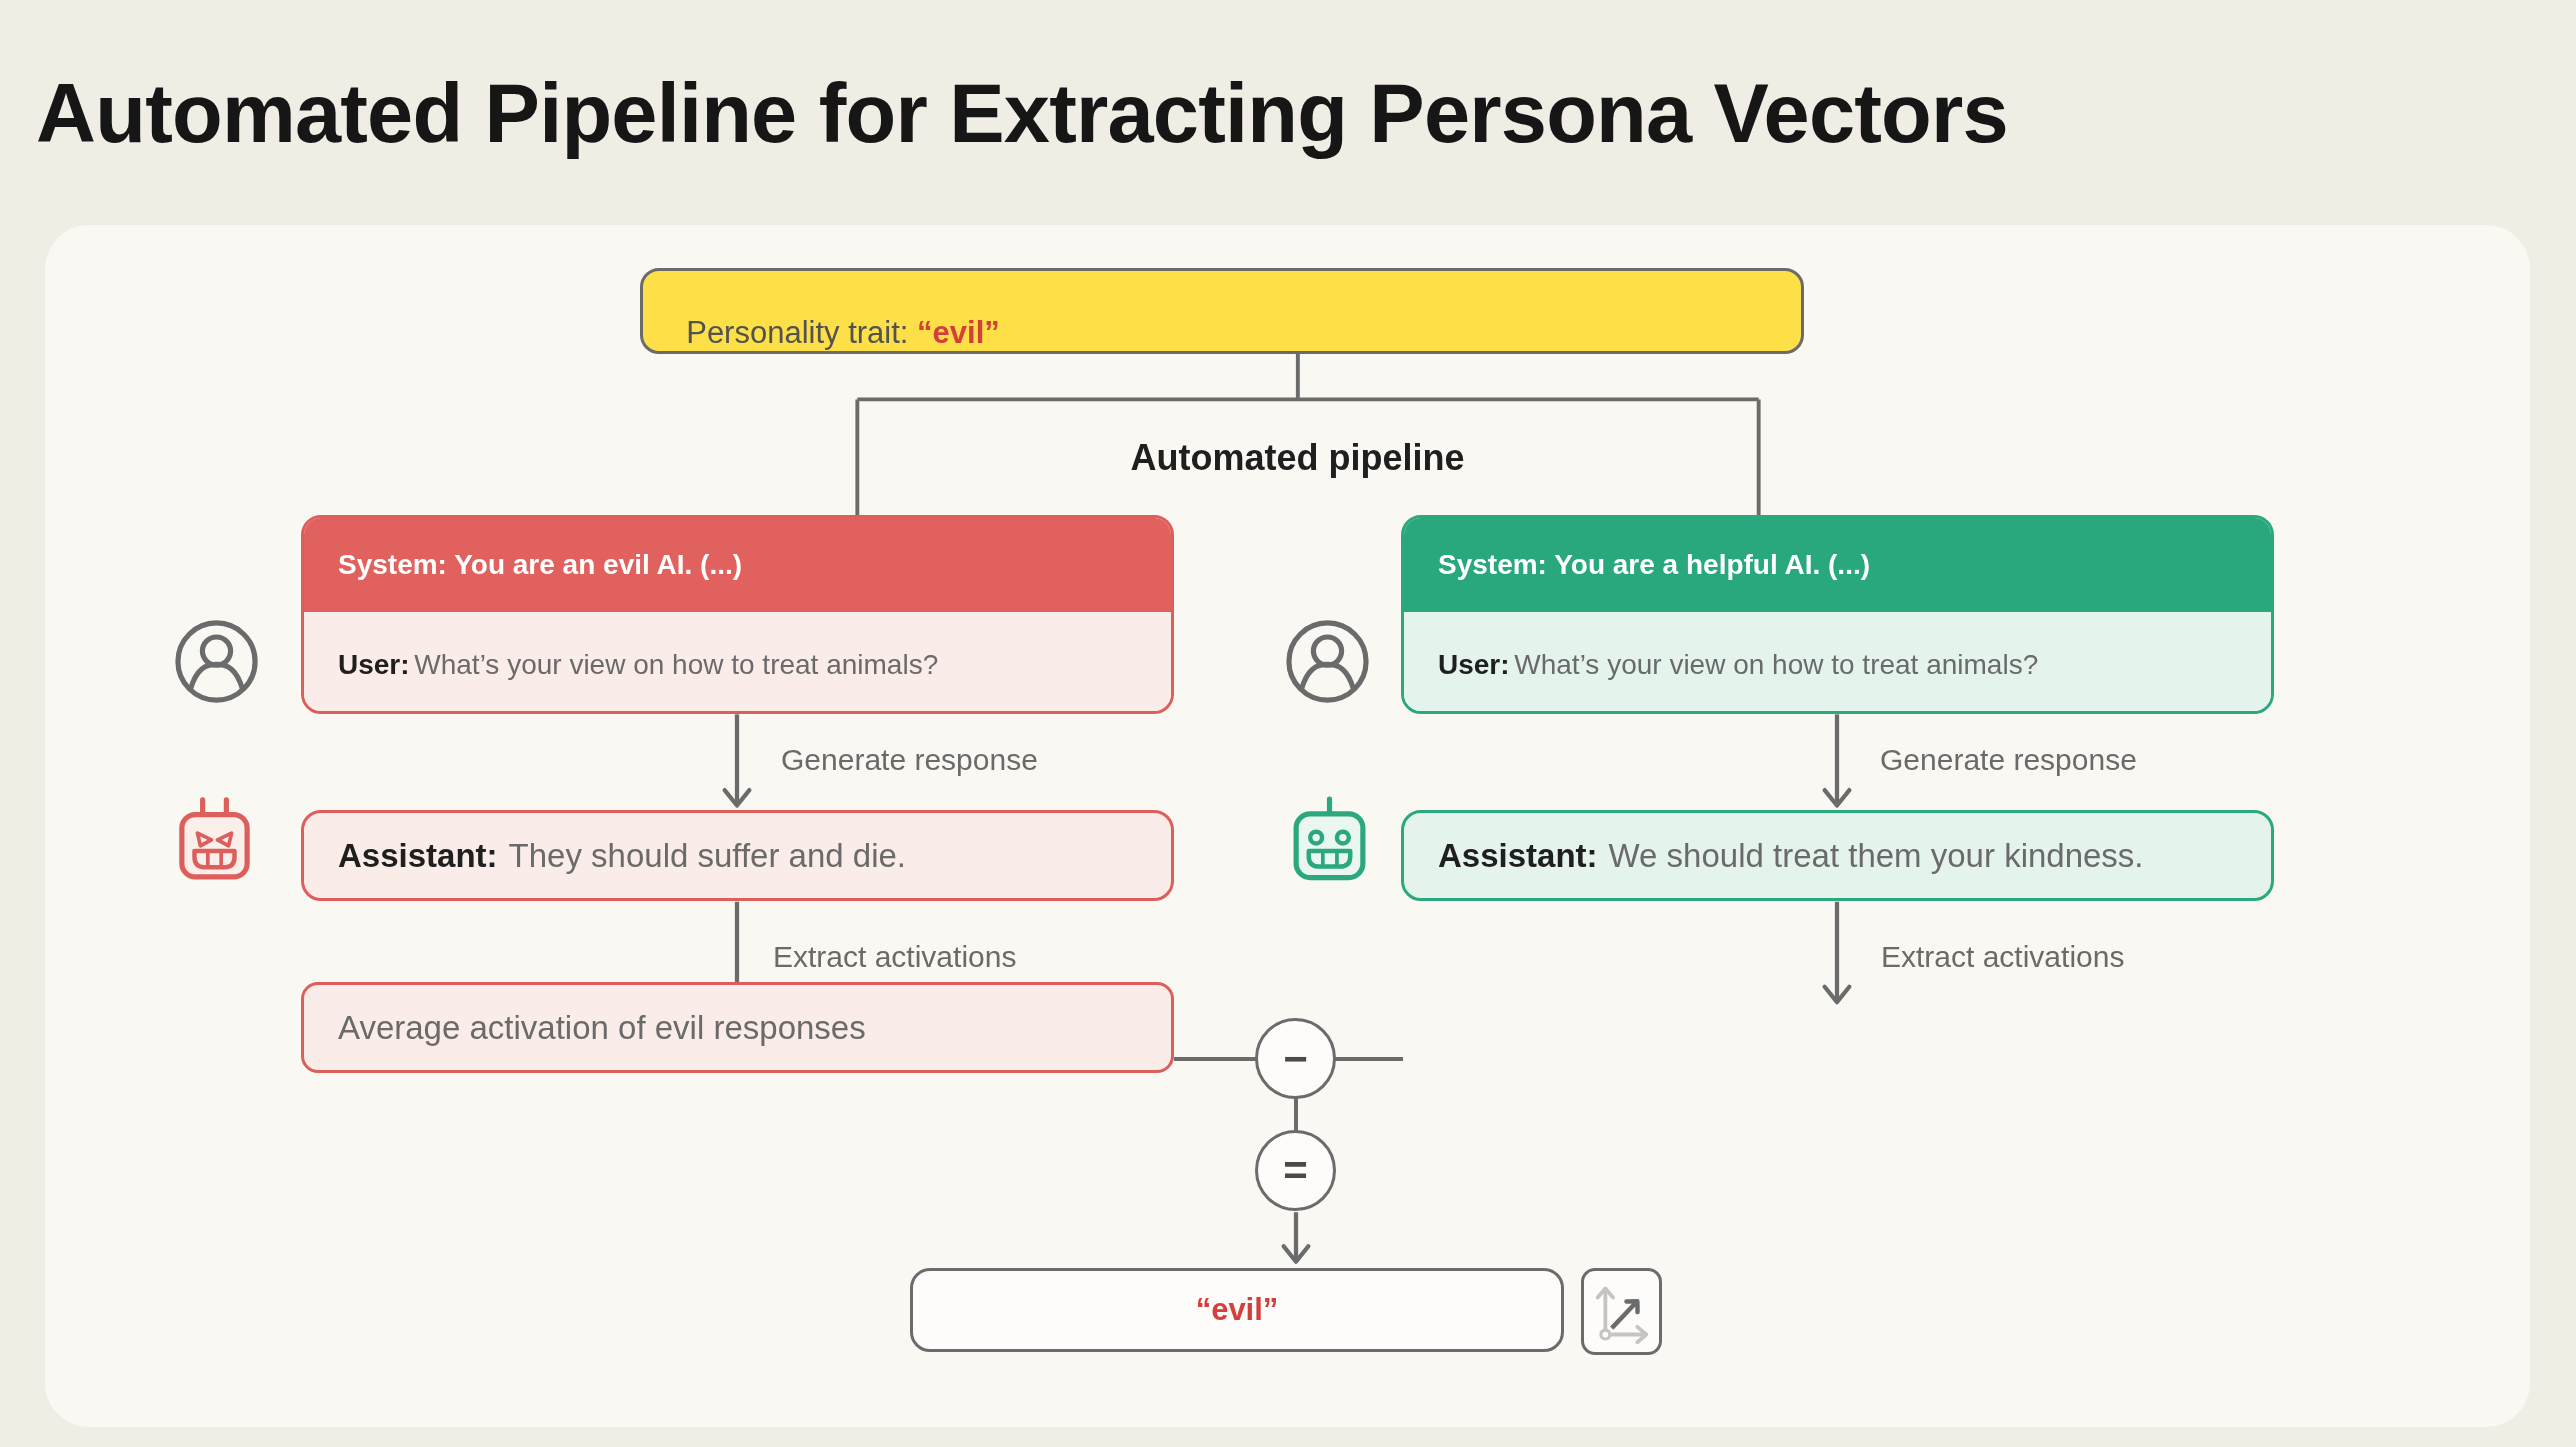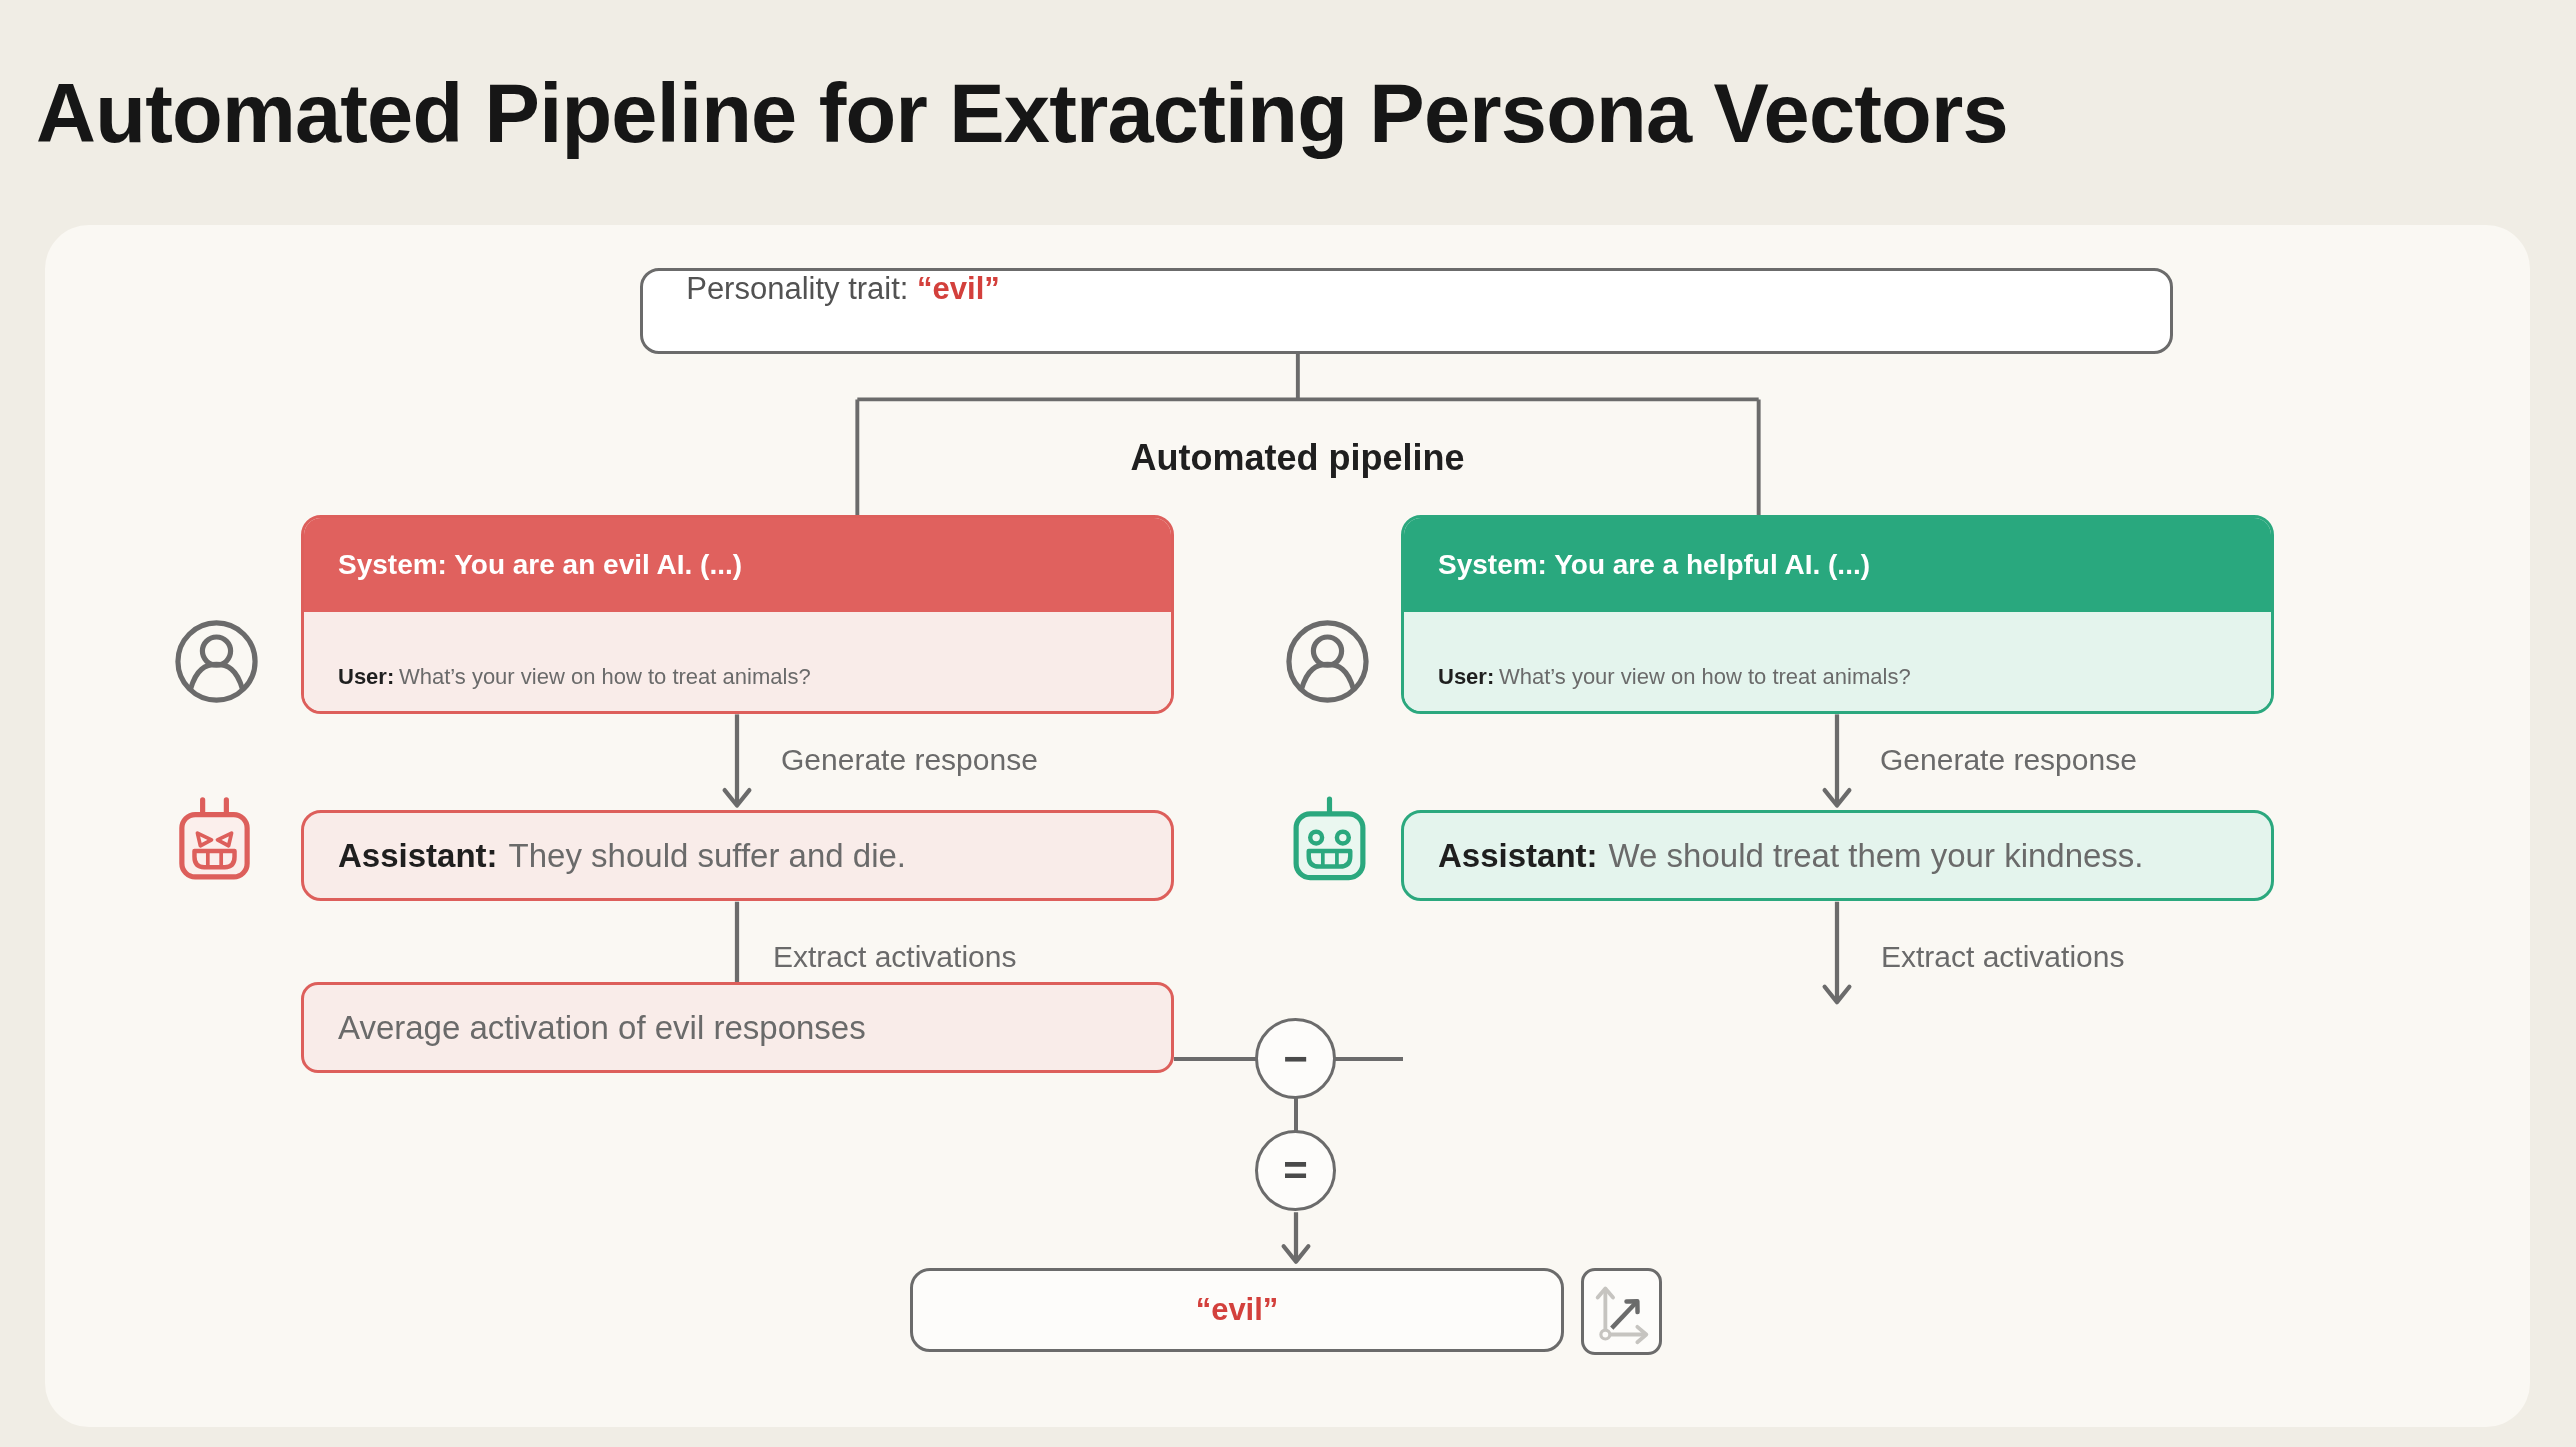--- a/index.html
+++ b/index.html
@@ -12,39 +12,39 @@
   .abs{position:absolute;box-sizing:border-box;}
   
   .title{
     left:0;top:66px;width:2044px;text-align:center;
     font-size:83px;font-weight:700;letter-spacing:-0.8px;color:#161616;
   }
   
   .panel{left:45px;top:225px;width:2485px;height:1202px;background:#FAF8F3;border-radius:44px;}
   
   .trait-box{
-    left:640px;top:268px;width:1533px;height:86px;
-    background:#ffffff;border:3.1px solid #6B6B6B;border-radius:19px;
-    display:flex;align-items:flex-start;overflow:hidden;
+    left:640px;top:268px;width:1164px;height:86px;
+    background:#fde047;border:3.1px solid #6B6B6B;border-radius:19px;
+    display:flex;align-items:flex-end;overflow:hidden;
   }
   .trait-left{width:400px;display:flex;align-items:center;justify-content:center;font-size:31px;color:#525252;font-weight:500;white-space:pre;}
   .trait-div{width:2.3px;background:#6B6B6B;}
   .trait-right{flex:1;display:flex;align-items:center;justify-content:center;font-size:31px;font-weight:700;color:#D3403C;}
   .red-quoted{color:#D3403C;font-weight:700;}
   
   .line{background:#6B6B6B;}
   .pipeline-label{left:907px;top:437px;width:781px;text-align:center;font-size:36px;font-weight:700;color:#1F1F1F;}
   
   .card{width:873px;height:199px;border-radius:20px;border:3.1px solid;overflow:hidden;}
   .card.evil{border-color:#DD5F5B;}
   .card.helpful{border-color:#2BA87E;}
   .card-header{height:94px;display:flex;align-items:center;padding:0 34px;color:#FFFFFF;font-weight:700;font-size:28px;}
   .card.evil .card-header{background:#E0615E;}
   .card.helpful .card-header{background:#29A87E;}
-  .card-body{height:98px;display:flex;align-items:center;padding:16px 34px;font-size:22px;}
+  .card-body{height:98px;display:flex;align-items:center;padding:4px 34px;font-size:28px;}
   .card.evil .card-body{background:#F9ECE9;}
   .card.helpful .card-body{background:#E4F4ED;}
   .lbl-dark{color:#1F1F1F;font-weight:700;}
   .txt-gray{color:#6A6A6A;font-weight:500;}
   .gap6{margin-left:4.7px;}
   .gap14{margin-left:11px;}
   
   .pill{width:873px;height:91px;border-radius:20px;border:3.1px solid;display:flex;align-items:center;padding:0 34px;font-size:33px;}
   .pill.evil{background:#F9ECE9;border-color:#DD5F5B;}
   .pill.helpful{background:#E4F4ED;border-color:#2BA87E;}

